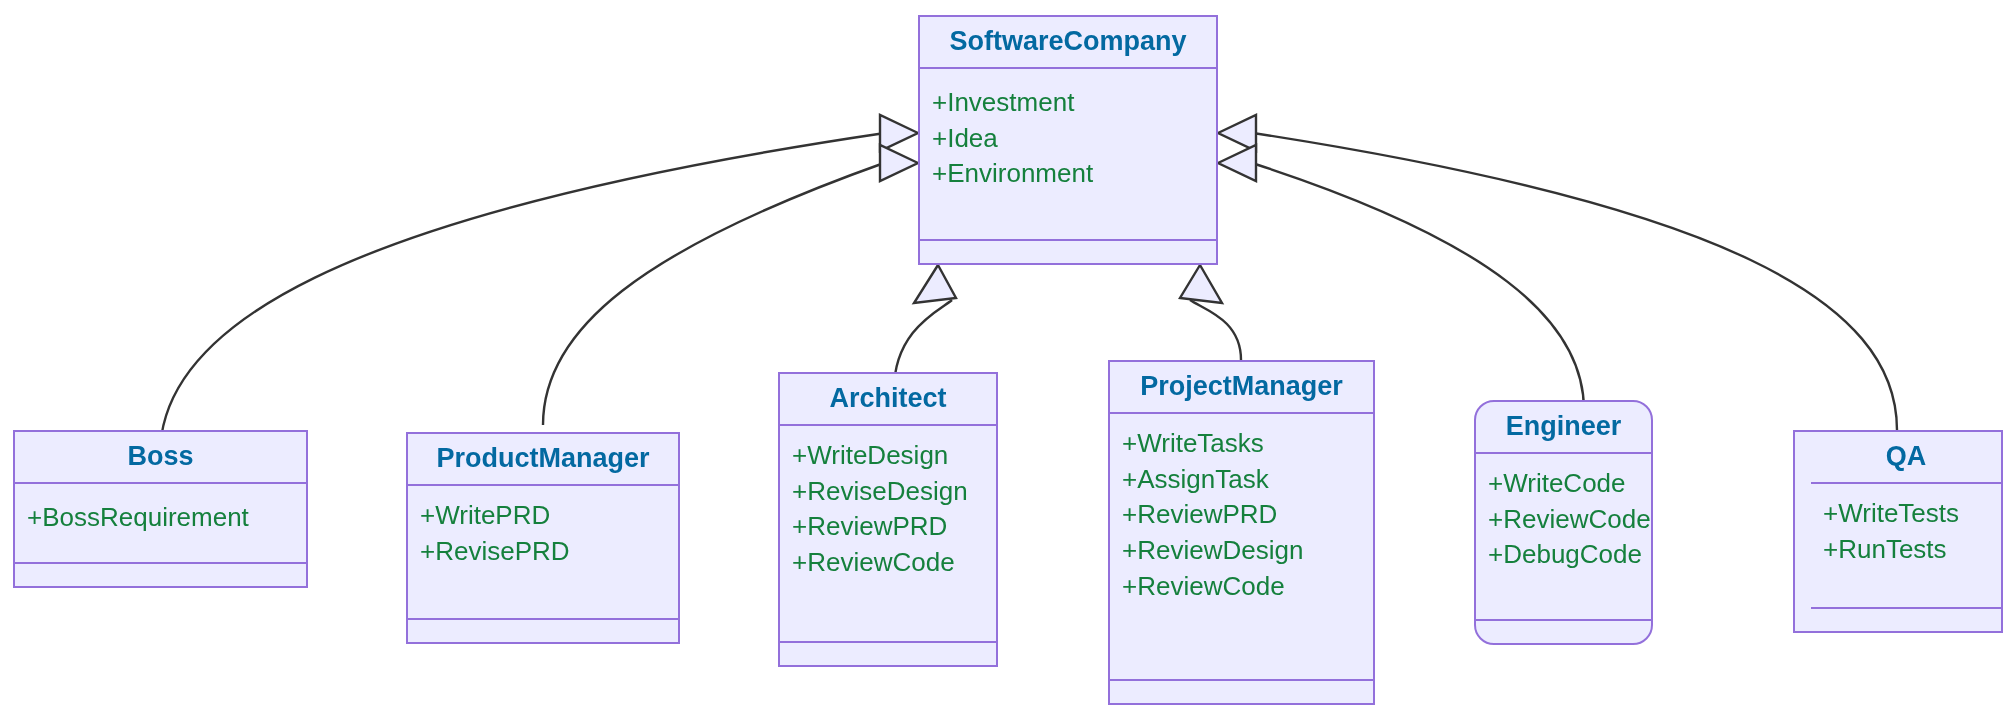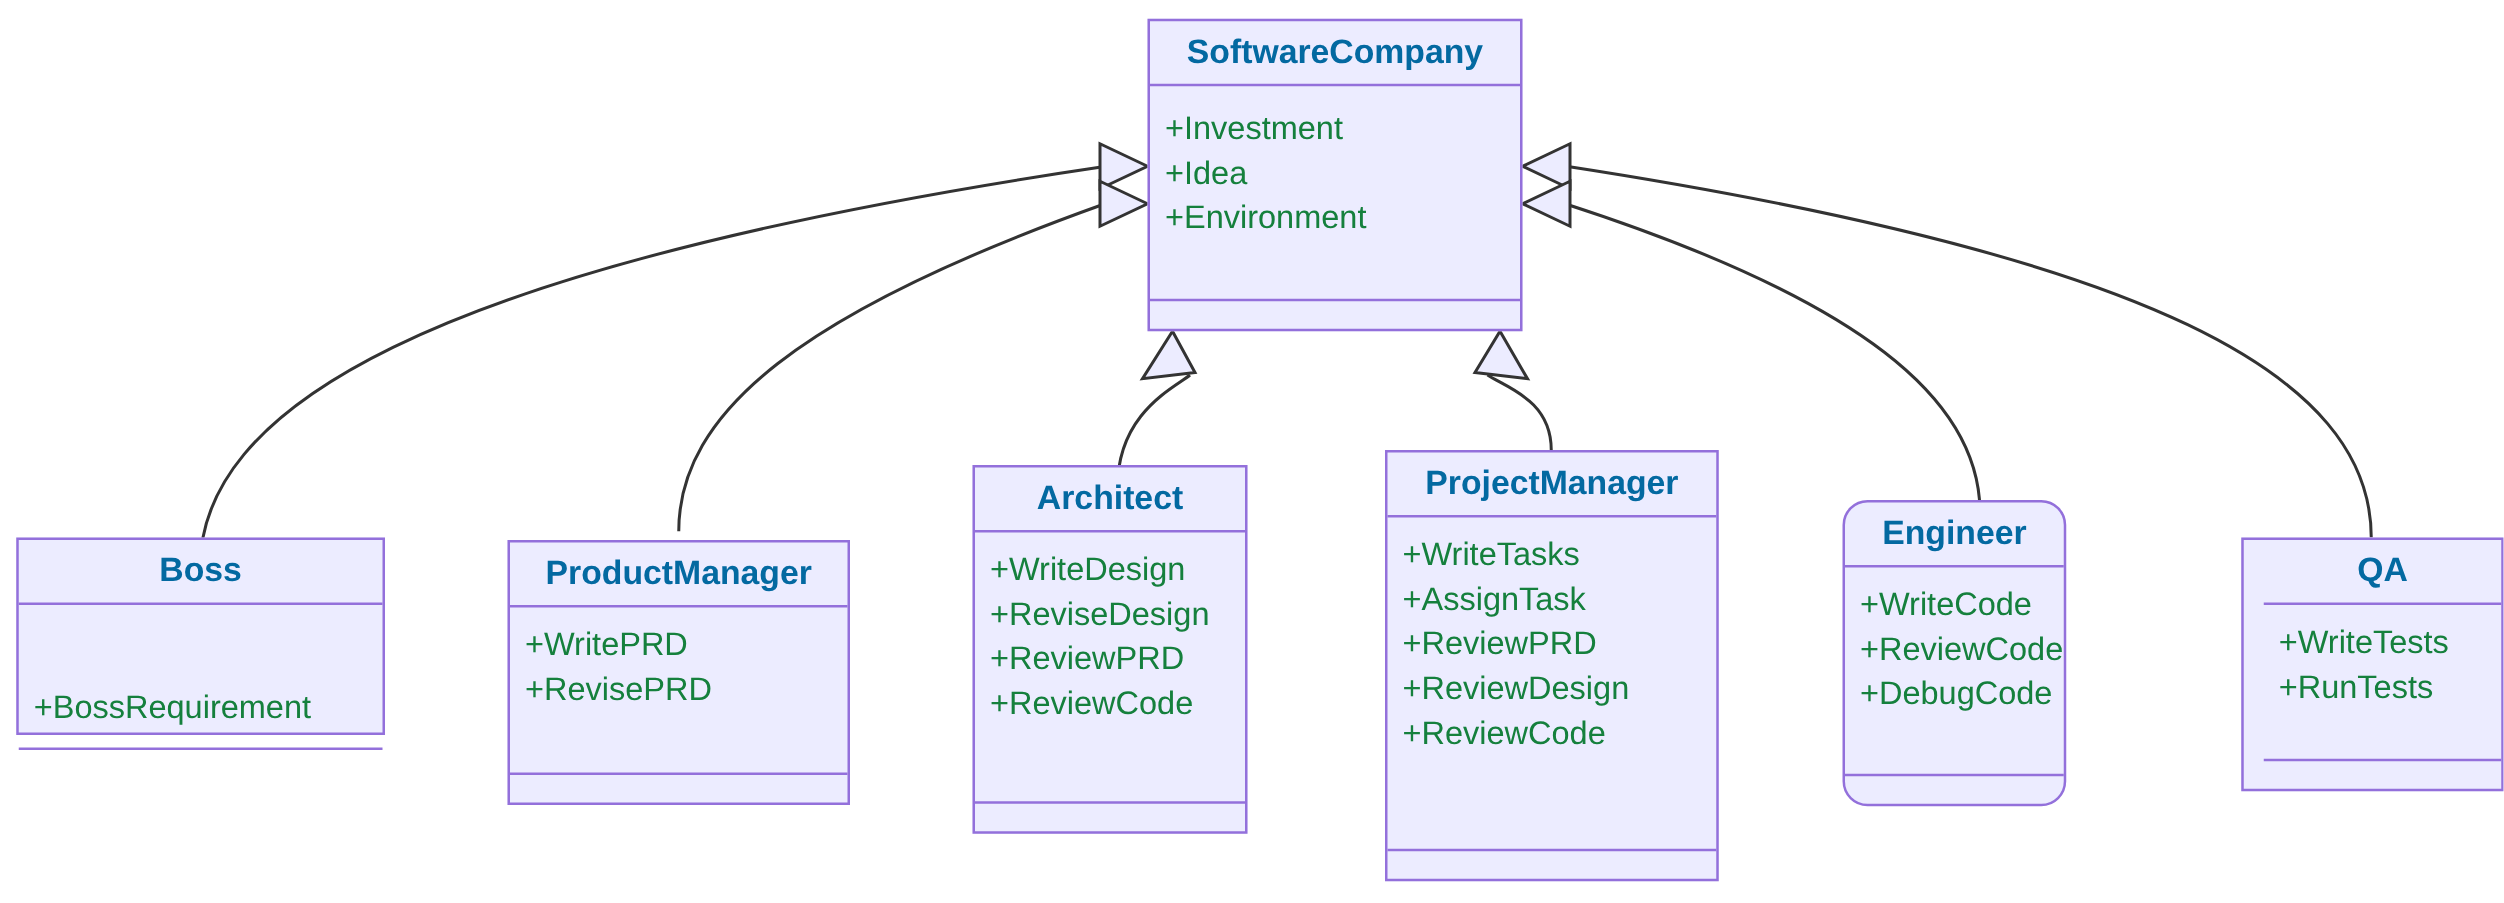--- a/index.html
+++ b/index.html
@@ -65,21 +65,21 @@
   
   #box-softwarecompany { left: 918px;  top: 15px;  width: 300px; height: 250px; }
   #box-boss            { left: 13px;   top: 430px; width: 295px; height: 158px; }
   #box-productmanager  { left: 406px;  top: 432px; width: 274px; height: 212px; }
   #box-architect       { left: 778px;  top: 372px; width: 220px; height: 295px; }
   #box-projectmanager  { left: 1108px; top: 360px; width: 267px; height: 345px; }
   #box-engineer        { left: 1474px; top: 400px; width: 179px; height: 245px; border-radius: 20px; }
   #box-qa              { left: 1793px; top: 430px; width: 210px; height: 203px; padding-left: 16px; }
 
   #box-softwarecompany .uml-attrs { padding-top: 16px; }
-  #box-boss .uml-attrs { padding-top: 16px; margin-top: 48px; }
+  #box-boss .uml-attrs { padding-top: 16px; }
 </style>
 </head>
 <body>
 
 <div id="canvas">
 
   <svg id="edges" viewBox="0 0 2003 722" xmlns="http://www.w3.org/2000/svg">
     <g fill="none" stroke="#333333" stroke-width="2.4">
 
       <path d="M 160 455 C 160 330 330 215 885 133"></path>

